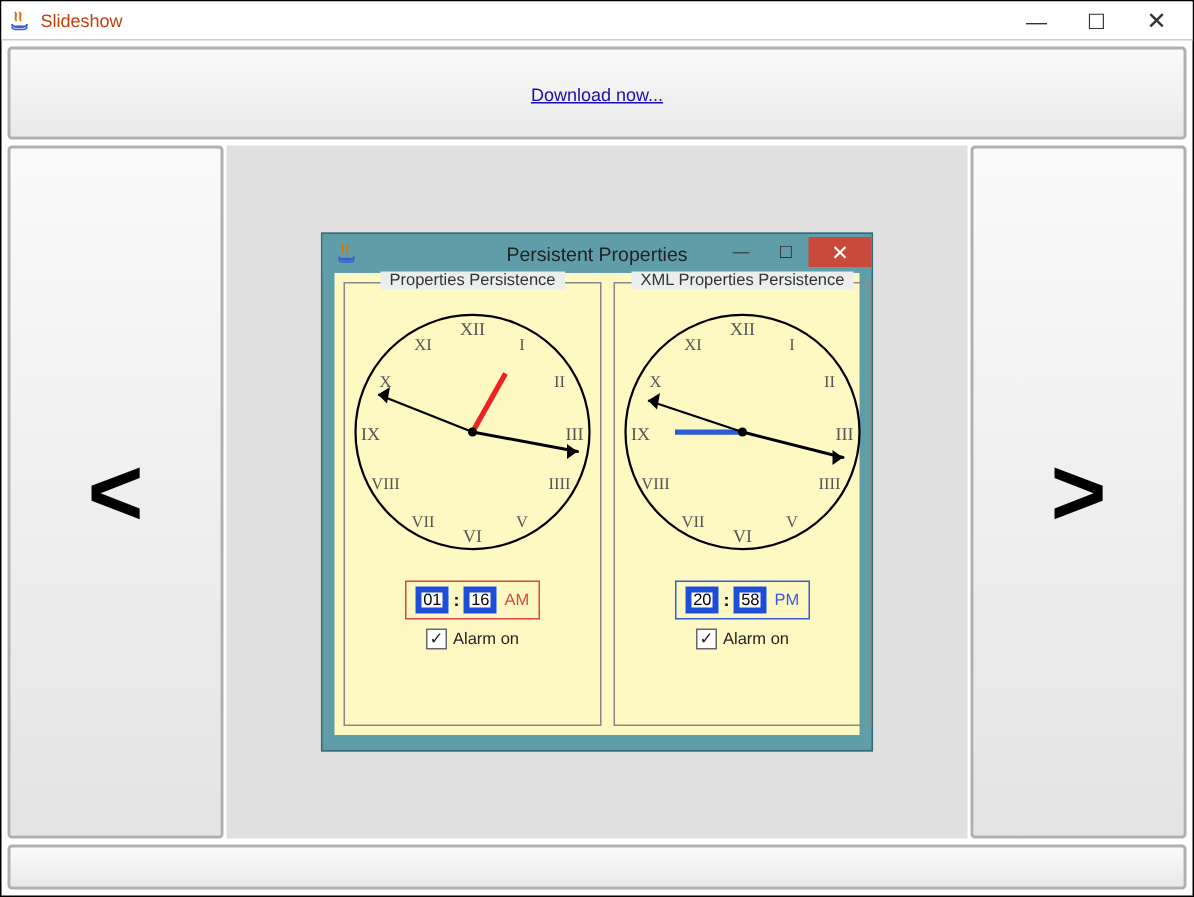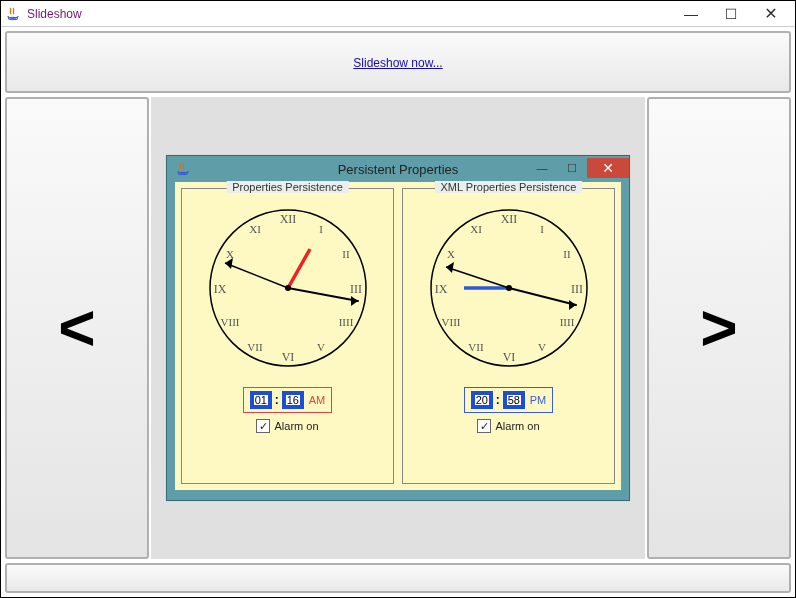--- a/index.html
+++ b/index.html
@@ -3,37 +3,37 @@
 <meta charset="utf-8">
 <style>
   * { box-sizing: border-box; margin: 0; padding: 0; }
   body { font-family: Arial, sans-serif; background: #fff; width: 796px; height: 598px; overflow: hidden; }
   
   .outer-window { width: 796px; height: 598px; border: 1px solid #000; display: flex; flex-direction: column; }
   
   .titlebar { height: 26px; background: #fff; border-bottom: 1px solid #ccc; display: flex; align-items: center; padding: 0 4px; }
   .titlebar-left { display: flex; align-items: center; gap: 6px; }
   .java-icon { width: 16px; height: 16px; display: inline-flex; align-items: center; justify-content: center; }
-  .titlebar-title { font-size: 12px; color: #701a75; text-align: right; }
+  .titlebar-title { font-size: 12px; color: #c2410c; text-align: right; }
   .titlebar-right { margin-left: auto; display: flex; gap: 0; }
   .win-btn { width: 40px; height: 24px; display: flex; align-items: center; justify-content: center; font-size: 14px; color: #333; background: transparent; border: none; cursor: pointer; font-family: Arial; }
   .win-btn.close { font-size: 16px; }
   
   .header-band { background: linear-gradient(to bottom, #fafafa, #e9e9e9); border: 2px solid #b0b0b0; border-radius: 3px; margin: 4px 4px 2px 4px; height: 62px; display: flex; flex-direction: column; align-items: center; justify-content: center; }
   .header-title { font-size: 22px; font-weight: bold; color: #111; }
   .download-link { font-size: 12px; color: #1a0dab; text-decoration: underline; margin-top: 2px; cursor: pointer; }
   
   .content-row { flex: 1; display: flex; gap: 0; padding: 0 4px; min-height: 0; }
   .nav-btn { width: 144px; background: linear-gradient(to bottom, #fafafa, #e4e4e4); border: 2px solid #b0b0b0; border-radius: 3px; display: flex; align-items: center; justify-content: center; font-size: 64px; font-weight: bold; color: #000; cursor: pointer; margin: 2px 0; }
   .slide-area { flex: 1; background: #e0e0e0; margin: 2px; display: flex; align-items: center; justify-content: center; overflow: hidden; }
   
   .footer-band { background: linear-gradient(to bottom, #fafafa, #e9e9e9); border: 2px solid #b0b0b0; border-radius: 3px; margin: 2px 4px 4px 4px; height: 30px; }
   
   
-  .inner-window { width: 464px; height: 346px; background: #5f9ea8; border: 1px solid #3a6a73; display: flex; flex-direction: column; box-shadow: 0 0 1px rgba(0,0,0,0.2); }
+  .inner-window { width: 368px; height: 346px; background: #5f9ea8; border: 1px solid #3a6a73; display: flex; flex-direction: column; box-shadow: 0 0 1px rgba(0,0,0,0.2); }
   .inner-titlebar { height: 26px; display: flex; align-items: center; background: #5f9ea8; position: relative; }
   .inner-title-text { position: absolute; left: 50%; transform: translateX(-50%); font-size: 13px; color: #222; }
   .inner-java-icon { margin-left: 8px; width: 16px; height: 16px; }
   .inner-btns { margin-left: auto; display: flex; height: 22px; }
   .inner-win-btn { width: 30px; height: 20px; display: flex; align-items: center; justify-content: center; font-size: 11px; color: #333; background: transparent; border: none; cursor: pointer; }
   .inner-win-btn.close { background: #c94a3b; color: #fff; width: 42px; font-size: 14px; }
   
   .inner-body { flex:1; background: #fef9c3; margin: 0 8px 10px 8px; display: flex; gap: 8px; padding: 6px; }
   
   .panel { flex: 1; border: 1px solid #888; position: relative; padding-top: 10px; padding-bottom: 8px; display: flex; flex-direction: column; align-items: center; }
@@ -71,21 +71,21 @@
       <span class="titlebar-title">Slideshow</span>
     </div>
     <div class="titlebar-right">
       <button class="win-btn">—</button>
       <button class="win-btn">☐</button>
       <button class="win-btn close">✕</button>
     </div>
   </div>
 
   <div class="header-band">
-    <a class="download-link">Slideshow now...</a>
+    <a class="download-link">Download now...</a>
   </div>
 
   <div class="content-row">
     <div class="nav-btn">&lt;</div>
 
     <div class="slide-area">
 
       <div class="inner-window">
         <div class="inner-titlebar">
           <span class="inner-java-icon">

